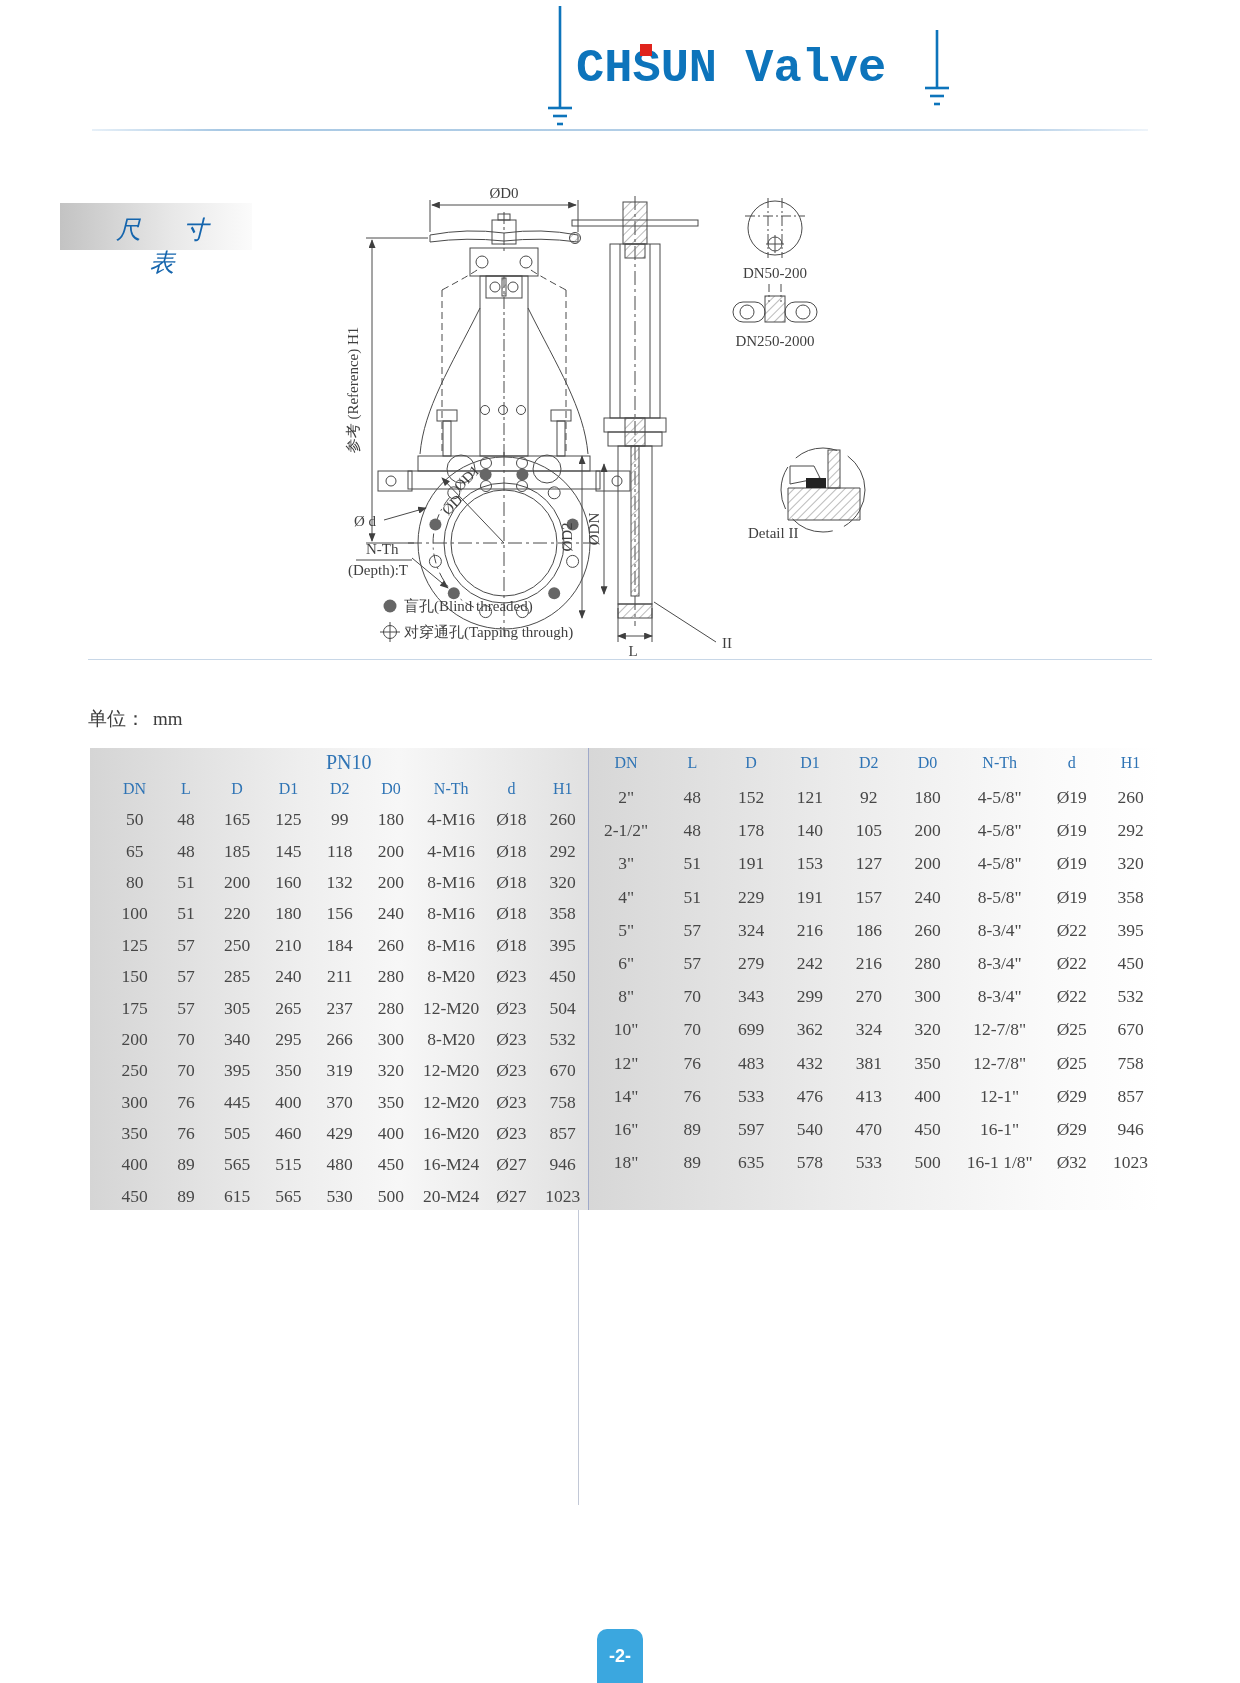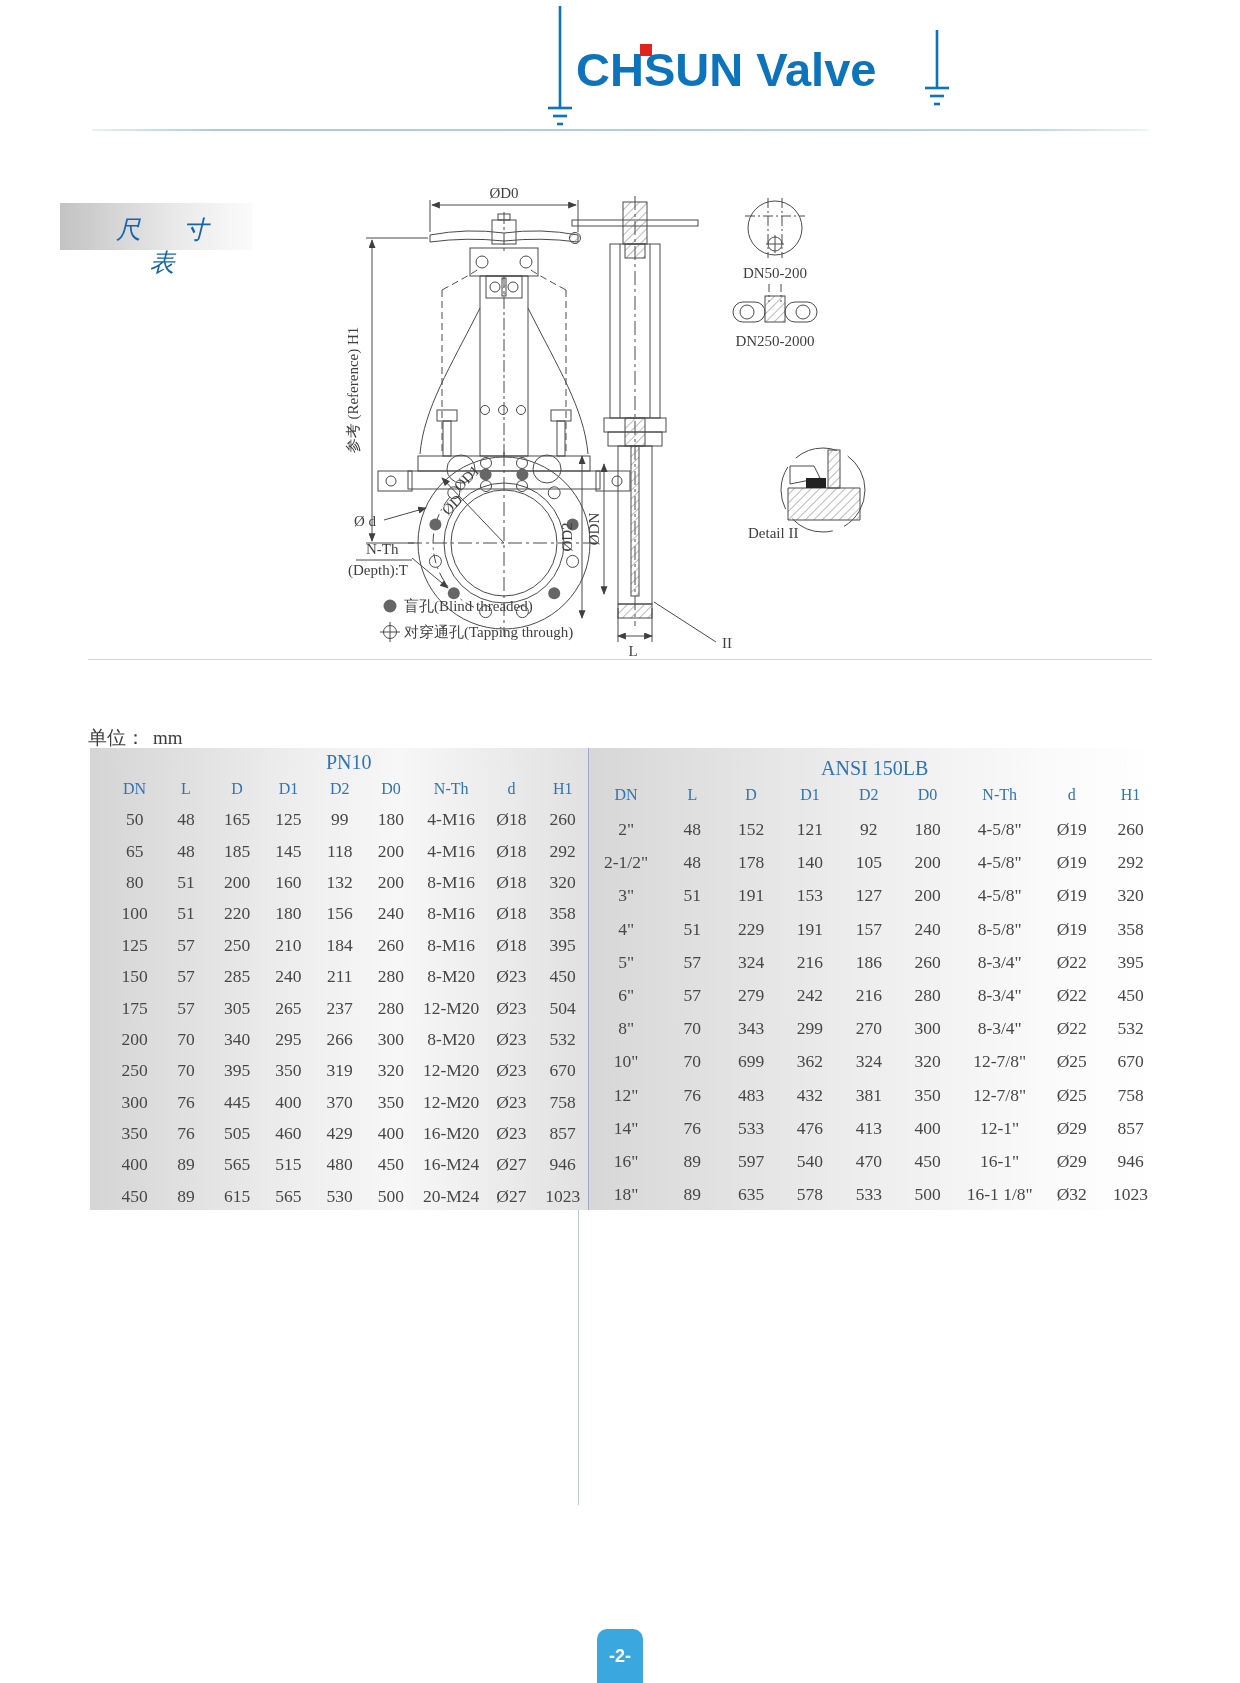--- a/index.html
+++ b/index.html
@@ -1,20 +1,20 @@
 <!DOCTYPE html>
 <html><head>
 <meta charset="utf-8">
 <style>
   html,body{margin:0;padding:0;background:#ffffff;}
   .page{position:relative;width:1240px;height:1683px;background:#ffffff;overflow:hidden;
         font-family:"Liberation Serif", serif;color:#3f3f3f;}
 
   
-  .logo{position:absolute;left:576px;top:42px;font-family:Liberation Sans, sans-serif;
+  .logo{position:absolute;left:576px;top:42px;font-family:Liberation Mono, monospace;
         font-weight:bold;font-size:47px;color:#0d74bb;letter-spacing:0px;white-space:nowrap;}
   .logo-dot{position:absolute;left:64px;top:2px;width:12px;height:12px;background:#e0231c;}
   .ground{position:absolute;}
   .ground-left{left:545px;top:6px;}
   .ground-right{left:922px;top:30px;}
   .header-rule{position:absolute;left:92px;top:129px;width:1056px;height:2px;
         background:linear-gradient(90deg,#e7f0f8 0%,#a9c9e4 12%,#b9d2e8 88%,#eef4fa 100%);}
 
   
   .section-banner{position:absolute;left:60px;top:203px;width:192px;height:47px;
@@ -22,21 +22,21 @@
   .section-banner span{display:block;padding:10px 0 0 30px;font-size:25px;color:#1565ad;
         letter-spacing:18px;font-style:italic;}
 
   
   .drawing{position:absolute;left:320px;top:156px;width:740px;height:506px;}
   .drawing svg{width:100%;height:100%;}
 
   .mid-rule{position:absolute;left:88px;top:659px;width:1064px;height:1px;background:#c8d7e7;}
 
   
-  .unit-row{position:absolute;left:88px;top:725px;font-size:19px;color:#3c3c3c;}
+  .unit-row{position:absolute;left:88px;top:706px;font-size:19px;color:#3c3c3c;}
   .unit-row .u-val{margin-left:8px;}
 
   
   .tables{position:absolute;left:90px;top:748px;width:1070px;display:flex;align-items:stretch;}
   .dim-table{position:relative;}
   .dim-table.pn10{width:488px;height:462px;
         background:linear-gradient(90deg,#d5d5d5 0%,#eeeeee 42%,#f7f7f7 62%,#e1e1e1 100%);padding-left:19px;}
   .dim-table.ansi{width:581px;height:462px;
         background:linear-gradient(90deg,#d7d7d7 0%,#ececec 45%,#fafafa 80%,#ffffff 100%);}
   .vsep-table{width:1px;background:#9fa9c9;}
@@ -421,21 +421,20 @@
             <div class="t-cell">530</div>
             <div class="t-cell">500</div>
             <div class="t-cell">20-M24</div>
             <div class="t-cell">Ø27</div>
             <div class="t-cell">1023</div>
           </div>
         </div>
       </div>
     <div class="vsep-table"></div>
     <div class="dim-table ansi">
-        <div class="t-title">ANSI 150LB</div>
         <div class="t-row t-head">
           <div class="t-cell">DN</div>
           <div class="t-cell">L</div>
           <div class="t-cell">D</div>
           <div class="t-cell">D1</div>
           <div class="t-cell">D2</div>
           <div class="t-cell">D0</div>
           <div class="t-cell">N-Th</div>
           <div class="t-cell">d</div>
           <div class="t-cell">H1</div>

